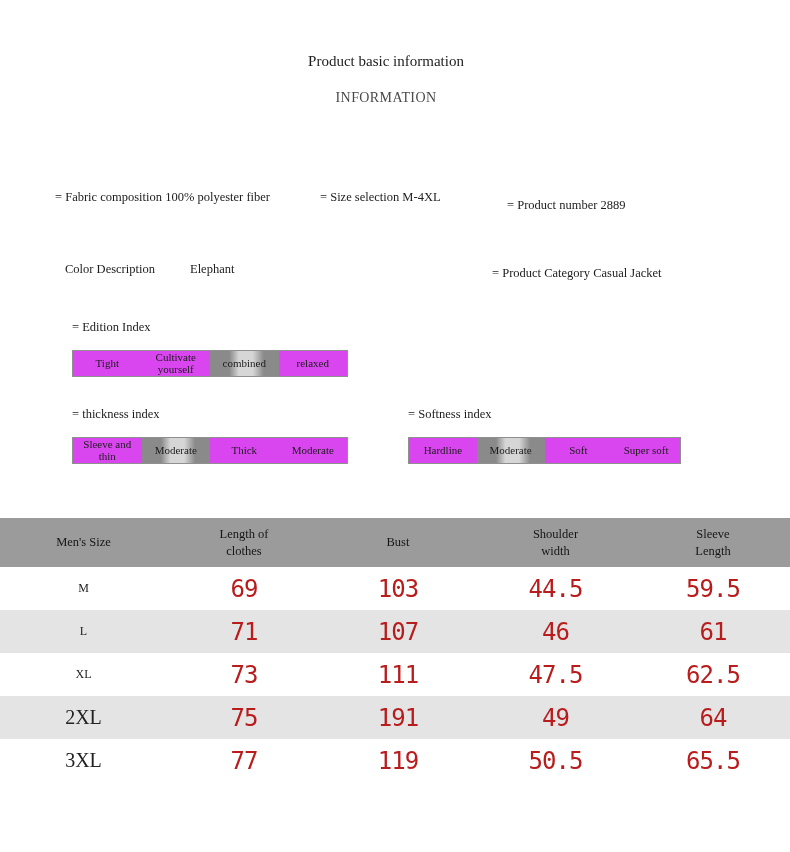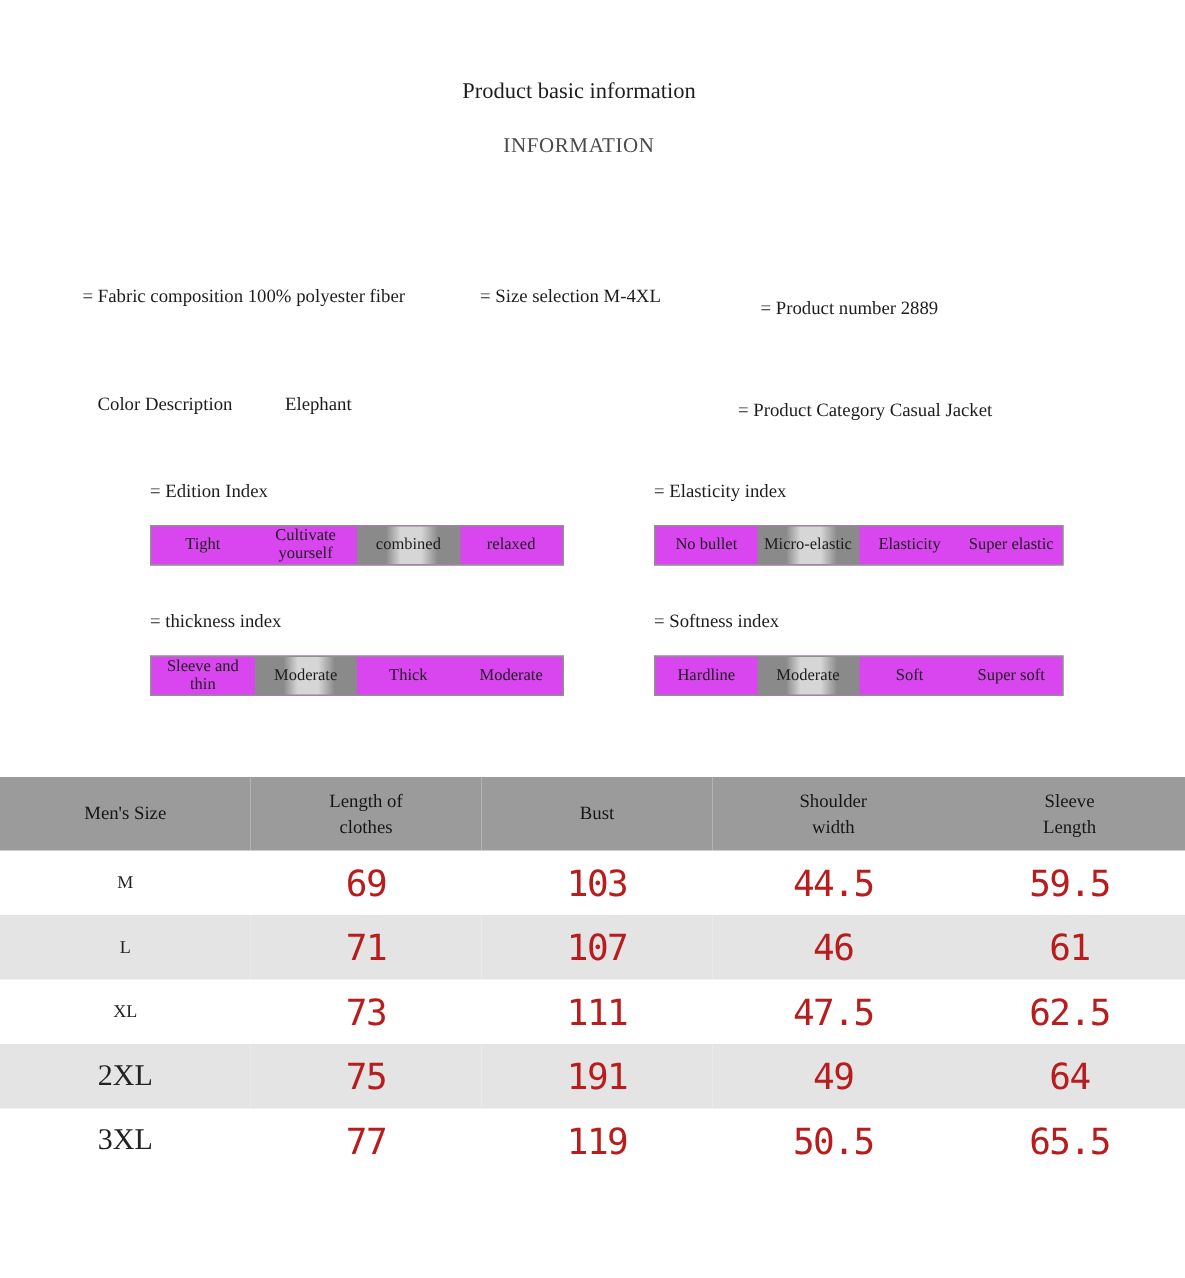--- a/index.html
+++ b/index.html
@@ -13,21 +13,21 @@
   .subtitle{ top:90px; font-size:14px; color:var(--subtitle-text, #4a4a4a); letter-spacing:0.4px; }
 
   .attr { position:absolute; font-size:12.5px; white-space:nowrap; }
   .attr-fabric      { left:55px;  top:190px; }
   .attr-size        { left:320px; top:190px; }
   .attr-number      { left:507px; top:198px; }
   .attr-color-label { left:65px;  top:262px; }
   .attr-color-value { left:190px; top:262px; }
   .attr-category    { left:492px; top:266px; }
 
-  .index-block { position:absolute;margin-left:28px; }
+  .index-block { position:absolute; }
   .index-label { font-size:12.5px; height:16px; margin-bottom:14px; white-space:nowrap; }
   .index-bar {
     display:flex; height:27px; border:1px solid var(--bar-border, #8f8f8f);
     background:#d946ef; box-sizing:border-box;
   }
   .seg {
     flex:1; display:flex; align-items:center; justify-content:center;
     text-align:center; font-size:11px; line-height:1.08; padding:0 2px;
     overflow:visible;
   }
@@ -73,29 +73,20 @@
   <div class="index-block" style="left:72px; top:320px; width:276px;">
     <div class="index-label">= Edition Index</div>
     <div class="index-bar">
       <div class="seg">Tight</div>
       <div class="seg">Cultivate yourself</div>
       <div class="seg selected">combined</div>
       <div class="seg">relaxed</div>
     </div>
   </div>
 
-  <div class="index-block" style="left:408px; top:320px; width:273px;">
-    <div class="index-label">= Elasticity index</div>
-    <div class="index-bar">
-      <div class="seg">No bullet</div>
-      <div class="seg selected">Micro-elastic</div>
-      <div class="seg">Elasticity</div>
-      <div class="seg">Super elastic</div>
-    </div>
-  </div>
 
   <div class="index-block" style="left:72px; top:407px; width:276px;">
     <div class="index-label">= thickness index</div>
     <div class="index-bar">
       <div class="seg">Sleeve and thin</div>
       <div class="seg selected">Moderate</div>
       <div class="seg">Thick</div>
       <div class="seg">Moderate</div>
     </div>
   </div>

